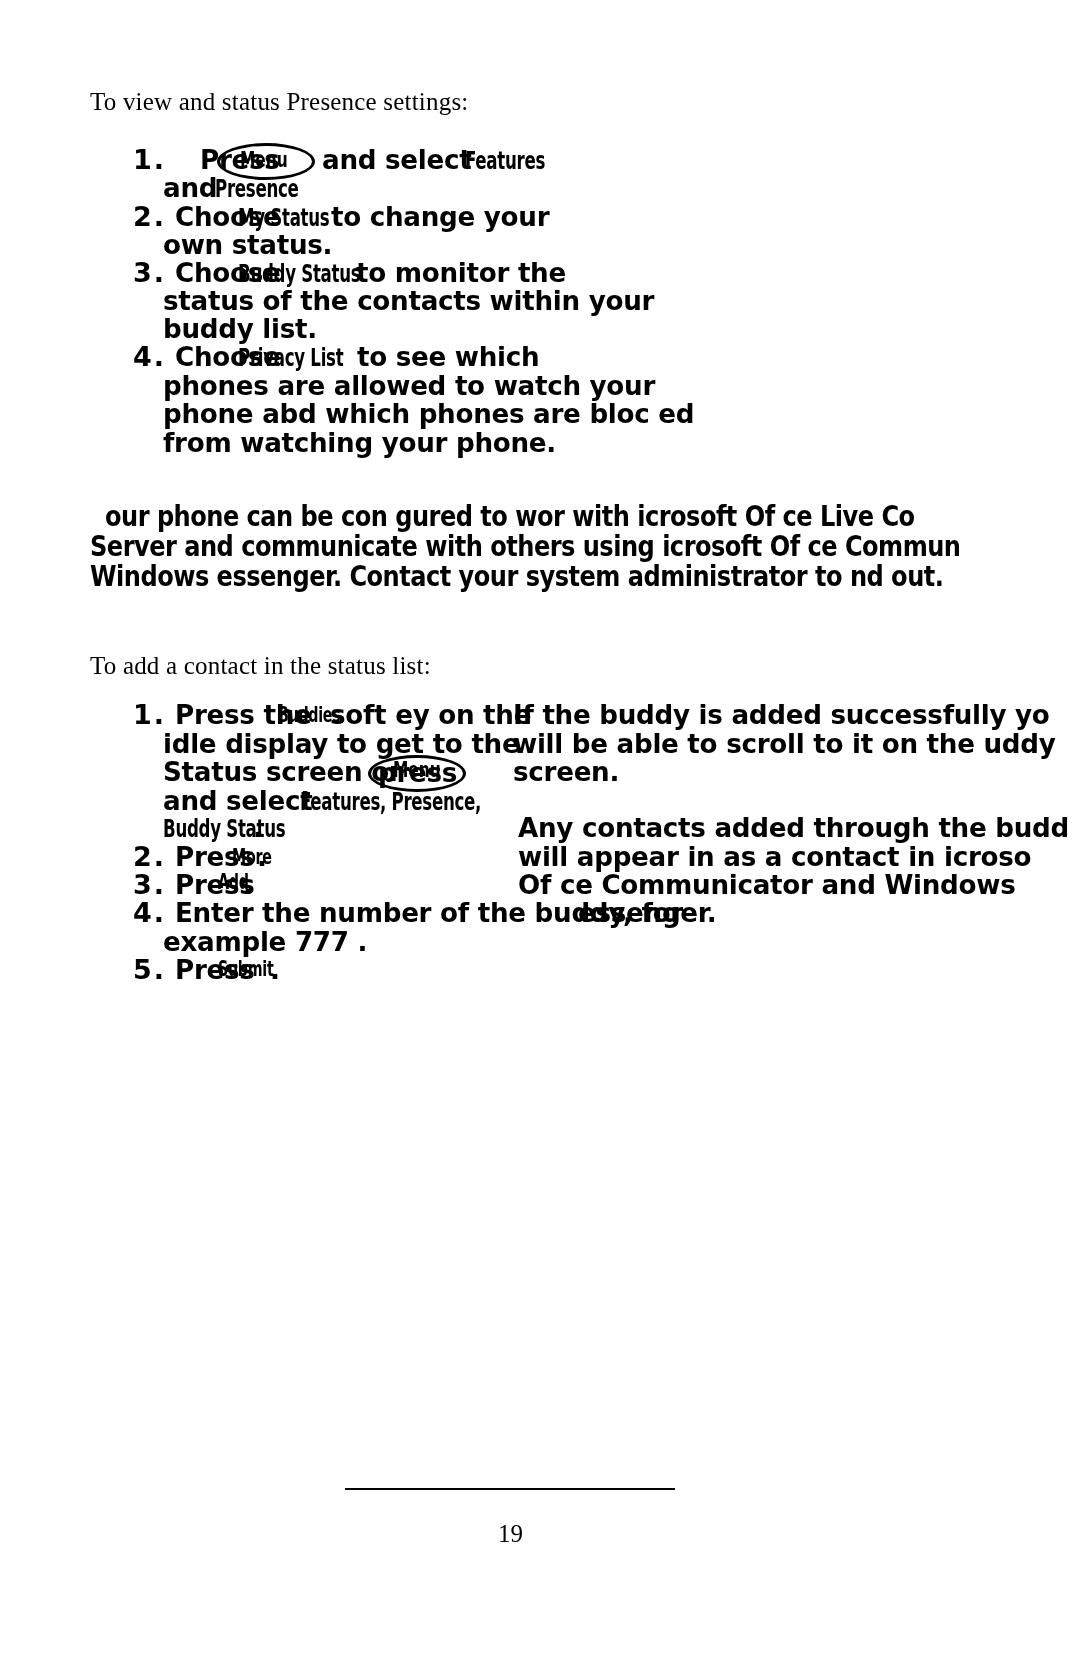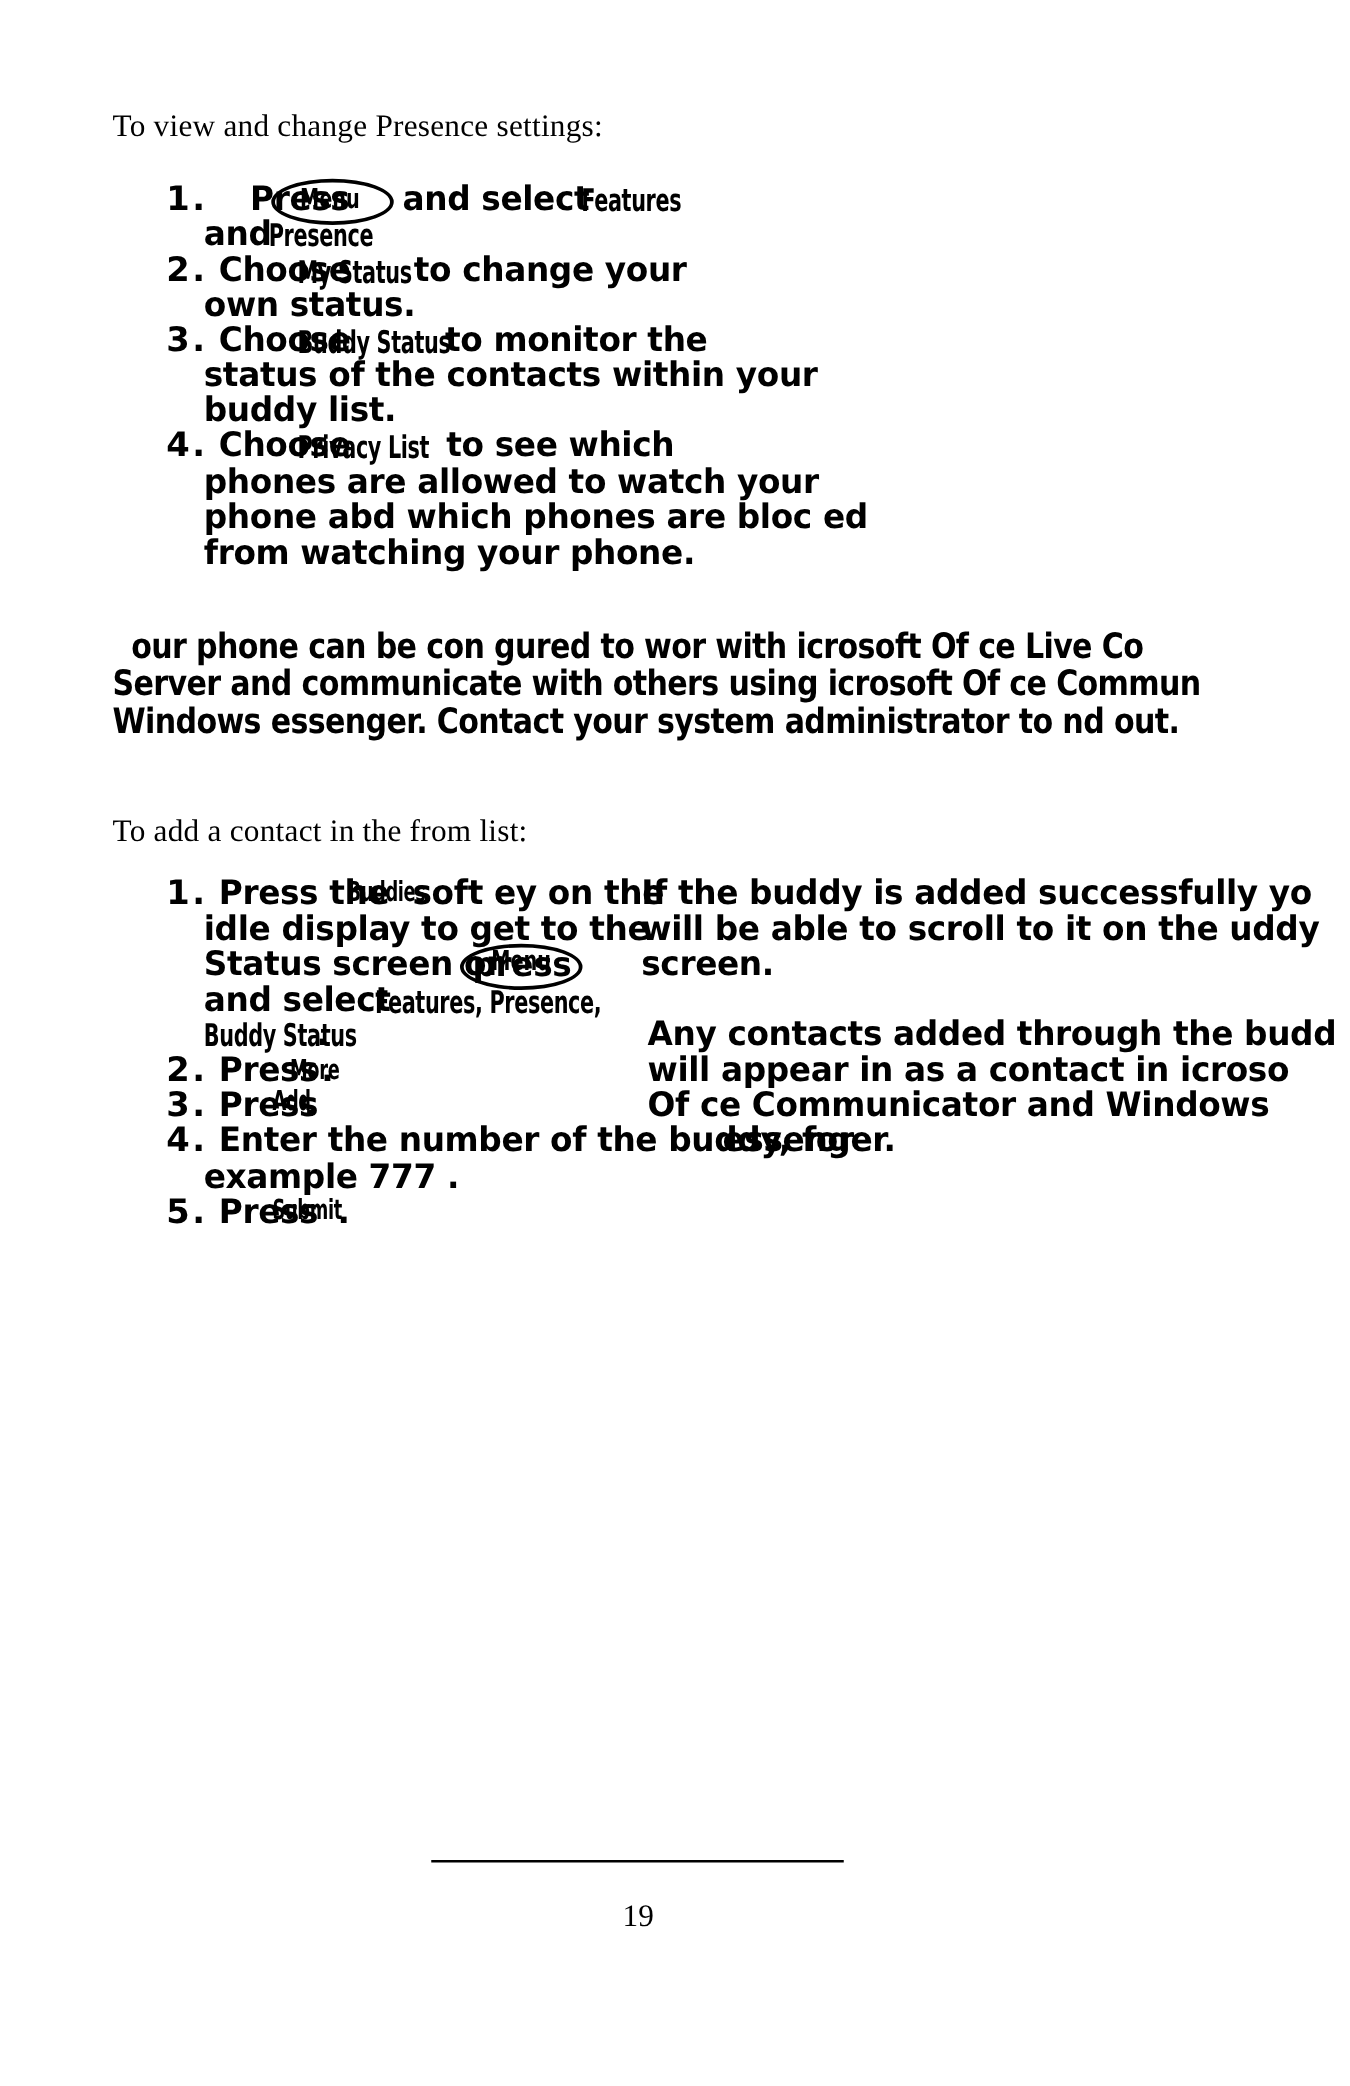--- a/index.html
+++ b/index.html
@@ -105,21 +105,21 @@
     font-size: 25px;
     white-space: nowrap;
     margin-top: 20px;
   }
 </style>
 </head>
 <body>
 
 <div class="page">
 
-  <div class="lead" style="left:90px; top:88px;">To view and change Presence settings:</div>
+  <div class="lead" style="left:90px; top:88px;">To view and status Presence settings:</div>
 
   <div class="hv-num" style="left:133px; top:144px;">1.</div>
   <div class="hv" style="left:200px; top:144px;">Press</div>
   <div class="keycap" style="left:217px; top:143px; width:92px; height:31px;"></div>
   <div class="keycap-label" style="left:240px; top:147px;">Menu</div>
   <div class="hv" style="left:322px; top:144px;">and select</div>
   <div class="nar" style="left:465px; top:146px;">Features</div>
   <div class="hv" style="left:163px; top:172px;">and</div>
   <div class="nar" style="left:215px; top:174px;">Presence</div>
 
@@ -141,21 +141,21 @@
   <div class="nar" style="left:238px; top:343px;">Privacy  List</div>
   <div class="hv" style="left:357px; top:341px;">to see which</div>
   <div class="hv" style="left:163px; top:370px;">phones are allowed to    watch    your</div>
   <div class="hv" style="left:163px; top:398px;">phone abd which phones are bloc   ed</div>
   <div class="hv" style="left:163px; top:427px;">from    watching    your phone.</div>
 
   <div class="para" style="left:105px; top:500px;">our phone can be con   gured to wor    with    icrosoft    Of   ce Live Co</div>
   <div class="para" style="left:90px; top:530px;">Server and communicate with others using    icrosoft    Of   ce Commun</div>
   <div class="para" style="left:90px; top:560px;">Windows    essenger. Contact your system administrator to    nd out.</div>
 
-  <div class="lead" style="left:90px; top:652px;">To add a contact in the from list:</div>
+  <div class="lead" style="left:90px; top:652px;">To add a contact in the status list:</div>
 
   <div class="hv-num" style="left:133px; top:699px;">1.</div>
   <div class="hv" style="left:175px; top:699px;">Press the</div>
   <div class="nar-sm" style="left:278px; top:702px;">Buddies</div>
   <div class="hv" style="left:330px; top:699px;">soft    ey on the</div>
   <div class="hv" style="left:163px; top:728px;">idle display to get to the</div>
   <div class="hv" style="left:163px; top:756px;">Status screen or</div>
   <div class="keycap" style="left:368px; top:755px; width:92px; height:31px;"></div>
   <div class="hv" style="left:378px; top:757px;">press</div>
   <div class="keycap-label" style="left:393px; top:757px;">Menu</div>

